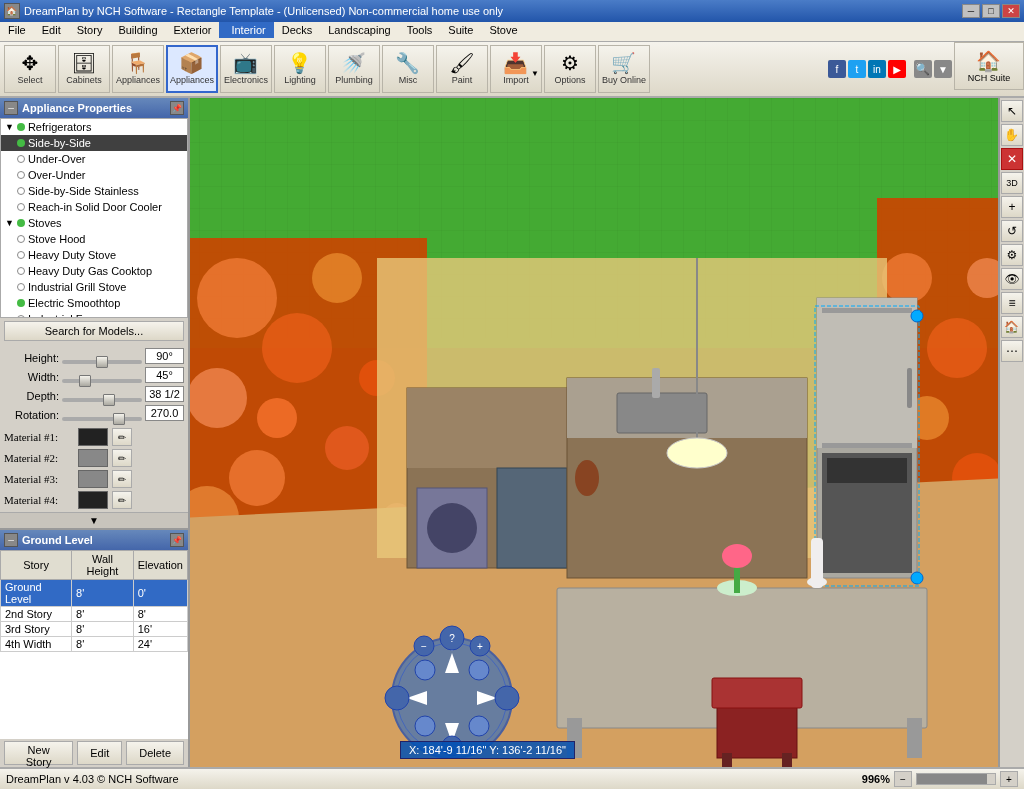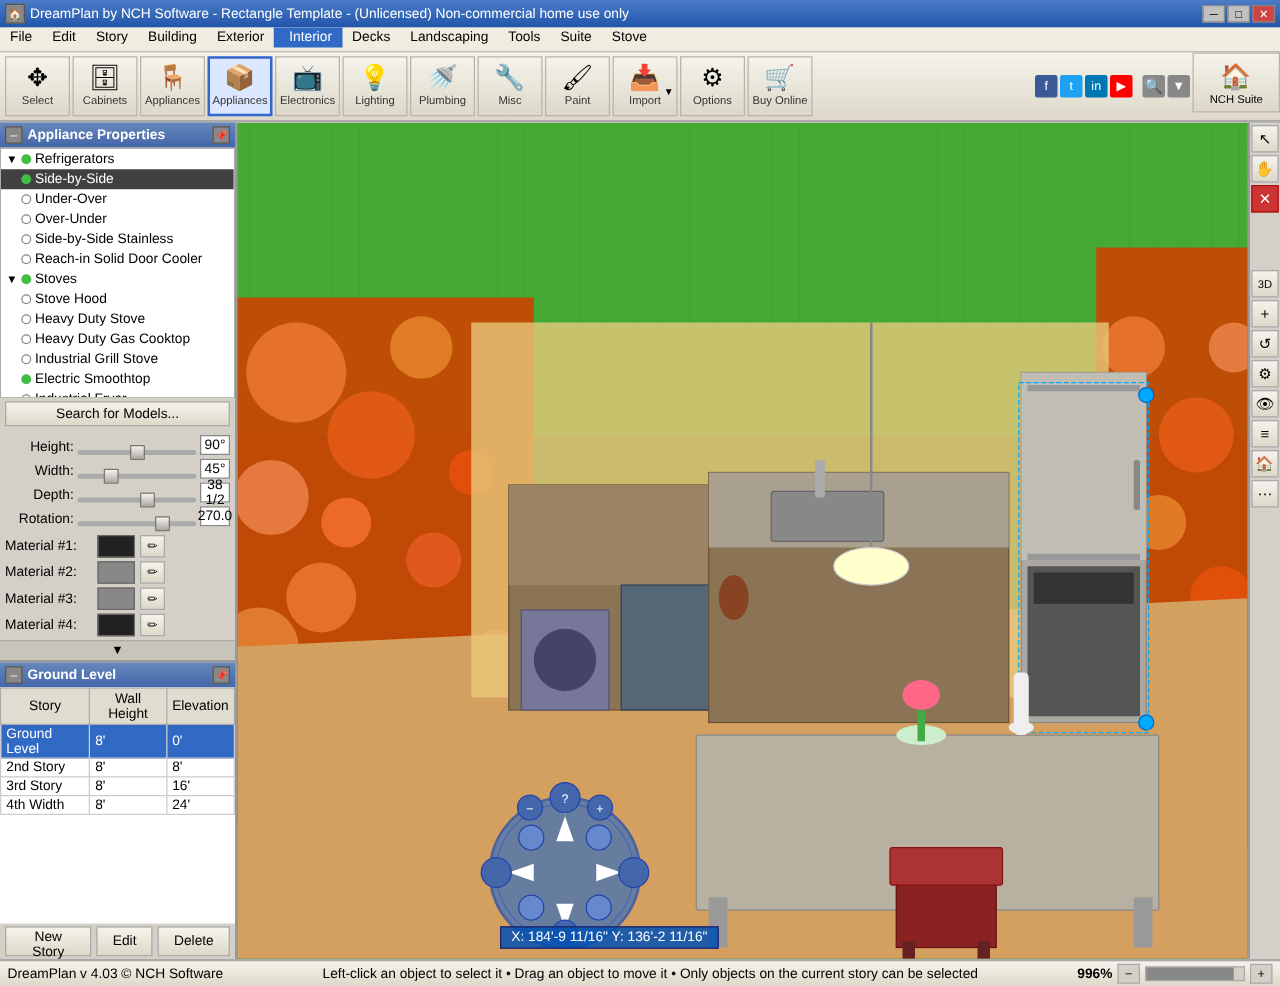--- a/index.html
+++ b/index.html
@@ -165,36 +165,37 @@
     #properties-section { padding: 4px; }
     .prop-row {
       display: flex;
       align-items: flex-end;
       margin-bottom: 3px;
       gap: 3px;
     }
     .prop-label { width: 55px; font-size: 11px; text-align: right; }
     .prop-slider { flex: 1; height: 14px; }
     .prop-value {
-      width: 24px;
+      width: 39px;
       height: 16px;
       background: white;
       border: 1px solid #888;
       font-size: 11px;
       text-align: center;
       display: flex; align-items: center; justify-content: center;
     }
 
     
     .material-row {
       display: flex;
       align-items: center;
       margin-bottom: 3px;
       gap: 4px;
       padding: 0 4px;
+      font-family: Liberation Serif, serif;
     }
     .mat-label { width: 70px; font-size: 11px; }
     .mat-color { width: 30px; height: 18px; background: #222; border: 1px solid #666; }
     .mat-edit { width: 20px; height: 18px; background: linear-gradient(to bottom, #f5f3ec, #ddd8c8); border: 1px solid #aaa; display: flex; align-items: center; justify-content: center; cursor: pointer; font-size: 10px; }
 
     
     .panel-scroll-btn {
       height: 16px;
       background: #c8c4bc;
       border-top: 1px solid #aaa;
@@ -722,35 +723,34 @@
 
     <div id="coords-overlay">
       <span>X: 184'-9 11/16"  Y: 136'-2 11/16"</span>
     </div>
   </div>
 
   <div id="right-toolbar">
     <div class="rt-btn">↖</div>
     <div class="rt-btn">✋</div>
     <div class="rt-btn red">✕</div>
-    <div class="rt-btn" style="font-size:9px;margin-top:44px;">3D</div>
+    <div class="rt-btn" style="font-size:9px;">3D</div>
     <div class="rt-btn">+</div>
     <div class="rt-btn">↺</div>
     <div class="rt-btn">⚙</div>
     <div class="rt-btn">👁</div>
     <div class="rt-btn">≡</div>
     <div class="rt-btn">🏠</div>
     <div class="rt-btn">⋯</div>
   </div>
 
 </div>
 
 <div id="statusbar">
   <span>DreamPlan v 4.03 © NCH Software</span>
-  <span style="flex:1;text-align:center;font-size:11px;">Left-click an object to select it • Drag an object to move it • Only objects on the current story can be selected</span>
   <div id="statusbar-right">
     <span class="zoom-val">996%</span>
     <button style="width:18px;height:16px;font-size:10px;background:#d4d0c8;border:1px solid #aaa;cursor:pointer;">−</button>
     <div style="width:80px;height:12px;background:#d4d0c8;border:1px solid #aaa;position:relative;">
       <div style="width:90%;height:100%;background:#888;"></div>
     </div>
     <button style="width:18px;height:16px;font-size:10px;background:#d4d0c8;border:1px solid #aaa;cursor:pointer;">+</button>
   </div>
 </div>
 

